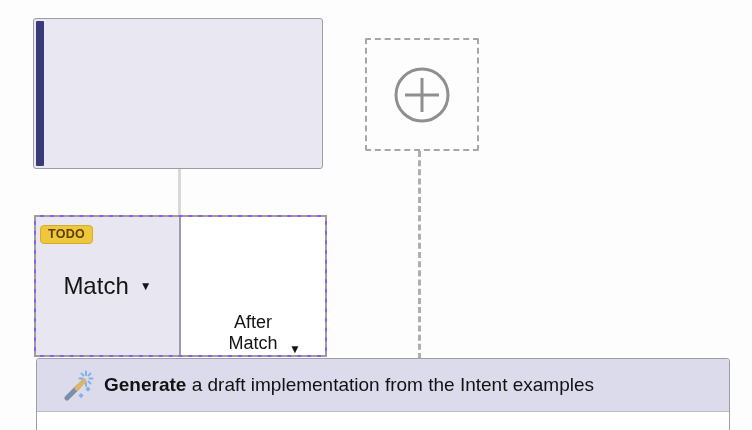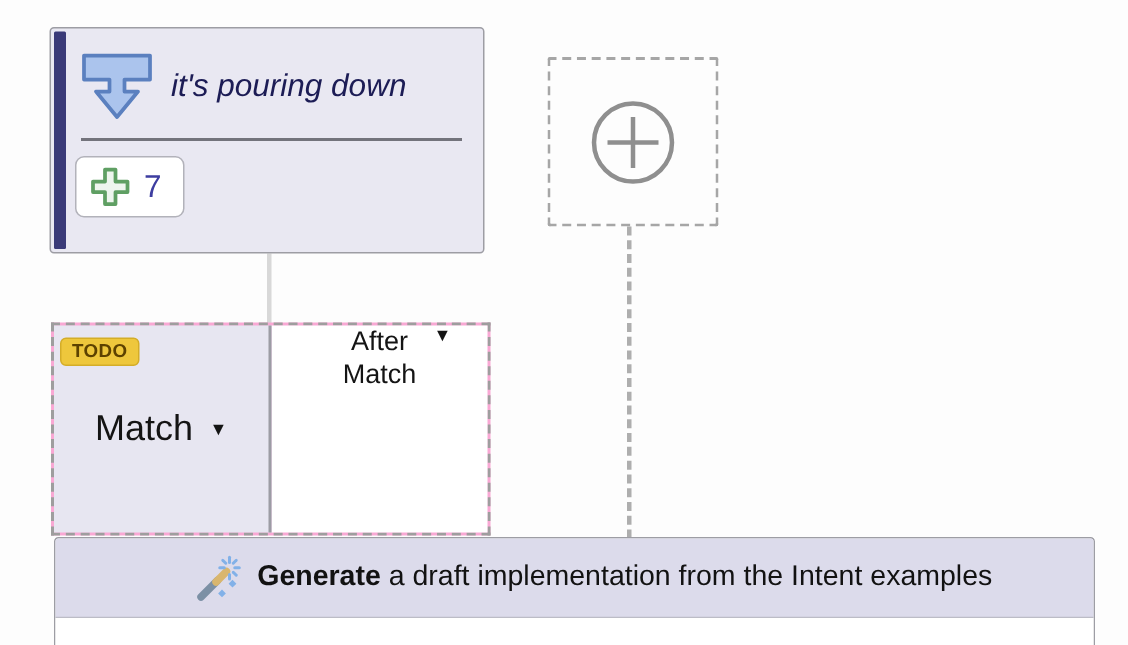--- a/index.html
+++ b/index.html
@@ -56,88 +56,69 @@
     position:absolute;left:365px;top:38px;width:114px;height:113px;
     border:2px dashed #a6a6a6;border-radius:2px;box-sizing:border-box;
     display:flex;align-items:center;justify-content:center;
     background:transparent;cursor:pointer;
   }
 
   
   .todo-node{
     position:absolute;left:34px;top:215px;width:293px;height:142px;
     border:2px dashed #9e9e9e;box-sizing:border-box;
-    display:flex;background:#f9a8d4;
+    display:flex;background:#8b5cf6;
   }
   .match-cell{
     position:relative;width:145px;box-sizing:border-box;
     background:#e7e6f1;border-right:2px solid #9c9ca4;
     display:flex;align-items:center;justify-content:center;gap:11px;
   }
   .todo-badge{
     position:absolute;left:4px;top:8px;
     background:#eec73c;color:#5d4200;border:1px solid #d4ad28;
     border-radius:4px;padding:1px 7px 2px 7px;
     font-size:12.5px;font-weight:bold;letter-spacing:.3px;
   }
   .match-label{font-size:24px;color:#141414;}
   .caret{font-size:12px;color:#141414;line-height:1;}
   .after-cell{
-    flex:1;display:flex;align-items:flex-start;justify-content:center;gap:3px;
+    flex:1;display:flex;align-items:flex-end;justify-content:center;gap:3px;
     background:#ffffff;
     padding-left:15px;
   }
   .after-label{
     width:66px;text-align:center;font-size:18px;line-height:1.2;color:#141414;
   }
 
   
   .generate-node{
     position:absolute;left:36px;top:358px;width:694px;height:90px;
     border:1.5px solid #9d9da4;border-radius:3px 3px 0 0;box-sizing:border-box;
     background:#ffffff;
   }
   .generate-header{
     height:53px;background:#dcdbeb;border-bottom:1px solid #bcbcc6;
     display:flex;align-items:center;padding-left:25px;gap:10px;
-    box-sizing:border-box;cursor:pointer;border-radius:2px 2px 0 0;justify-content:center;
+    box-sizing:border-box;cursor:pointer;border-radius:2px 2px 0 0;
   }
   .gen-text{font-size:19px;color:#121212;white-space:nowrap;}
   .gen-text b{font-weight:bold;}
   .generate-body{height:18px;background:#ffffff;}
 
   button{outline:none;}
 </style>
 </head>
 <body>
 
 <div class="connector-solid"></div>
 <div class="connector-dashed"></div>
 
 <div class="intent-card">
   <div class="intent-accent"></div>
-  <div class="intent-inner">
-    <div class="intent-row1">
-      <span class="funnel-icon">
-        <svg width="48" height="46" viewBox="0 0 48 46">
-          <path d="M2 2 H46 V18 H29 V26 H38 L24 43 L10 26 H19 V18 H2 Z" fill="#abc4ed" stroke="#5b80bf" stroke-width="2.5" stroke-linejoin="round"></path>
-        </svg>
-      </span>
-      <span class="intent-label">it's pouring down</span>
-    </div>
-    <div class="intent-divider"></div>
-    <button class="examples-btn">
-      <span style="display:inline-flex;">
-        <svg width="27" height="27" viewBox="0 0 27 27">
-          <path d="M10 2 H17 V10 H25 V17 H17 V25 H10 V17 H2 V10 H10 Z" fill="#eef5ee" stroke="#5f9f63" stroke-width="2.5" stroke-linejoin="round"></path>
-        </svg>
-      </span>
-      <span class="example-count">7</span>
-    </button>
-  </div>
 </div>
 
 <div class="add-square">
   <span style="display:inline-flex;">
     <svg width="58" height="58" viewBox="0 0 58 58">
       <circle cx="29" cy="29" r="26" fill="none" stroke="#8f8f8f" stroke-width="3"></circle>
       <path d="M29 12 V46 M12 29 H46" stroke="#8f8f8f" stroke-width="3" fill="none"></path>
     </svg>
   </span>
 </div>

